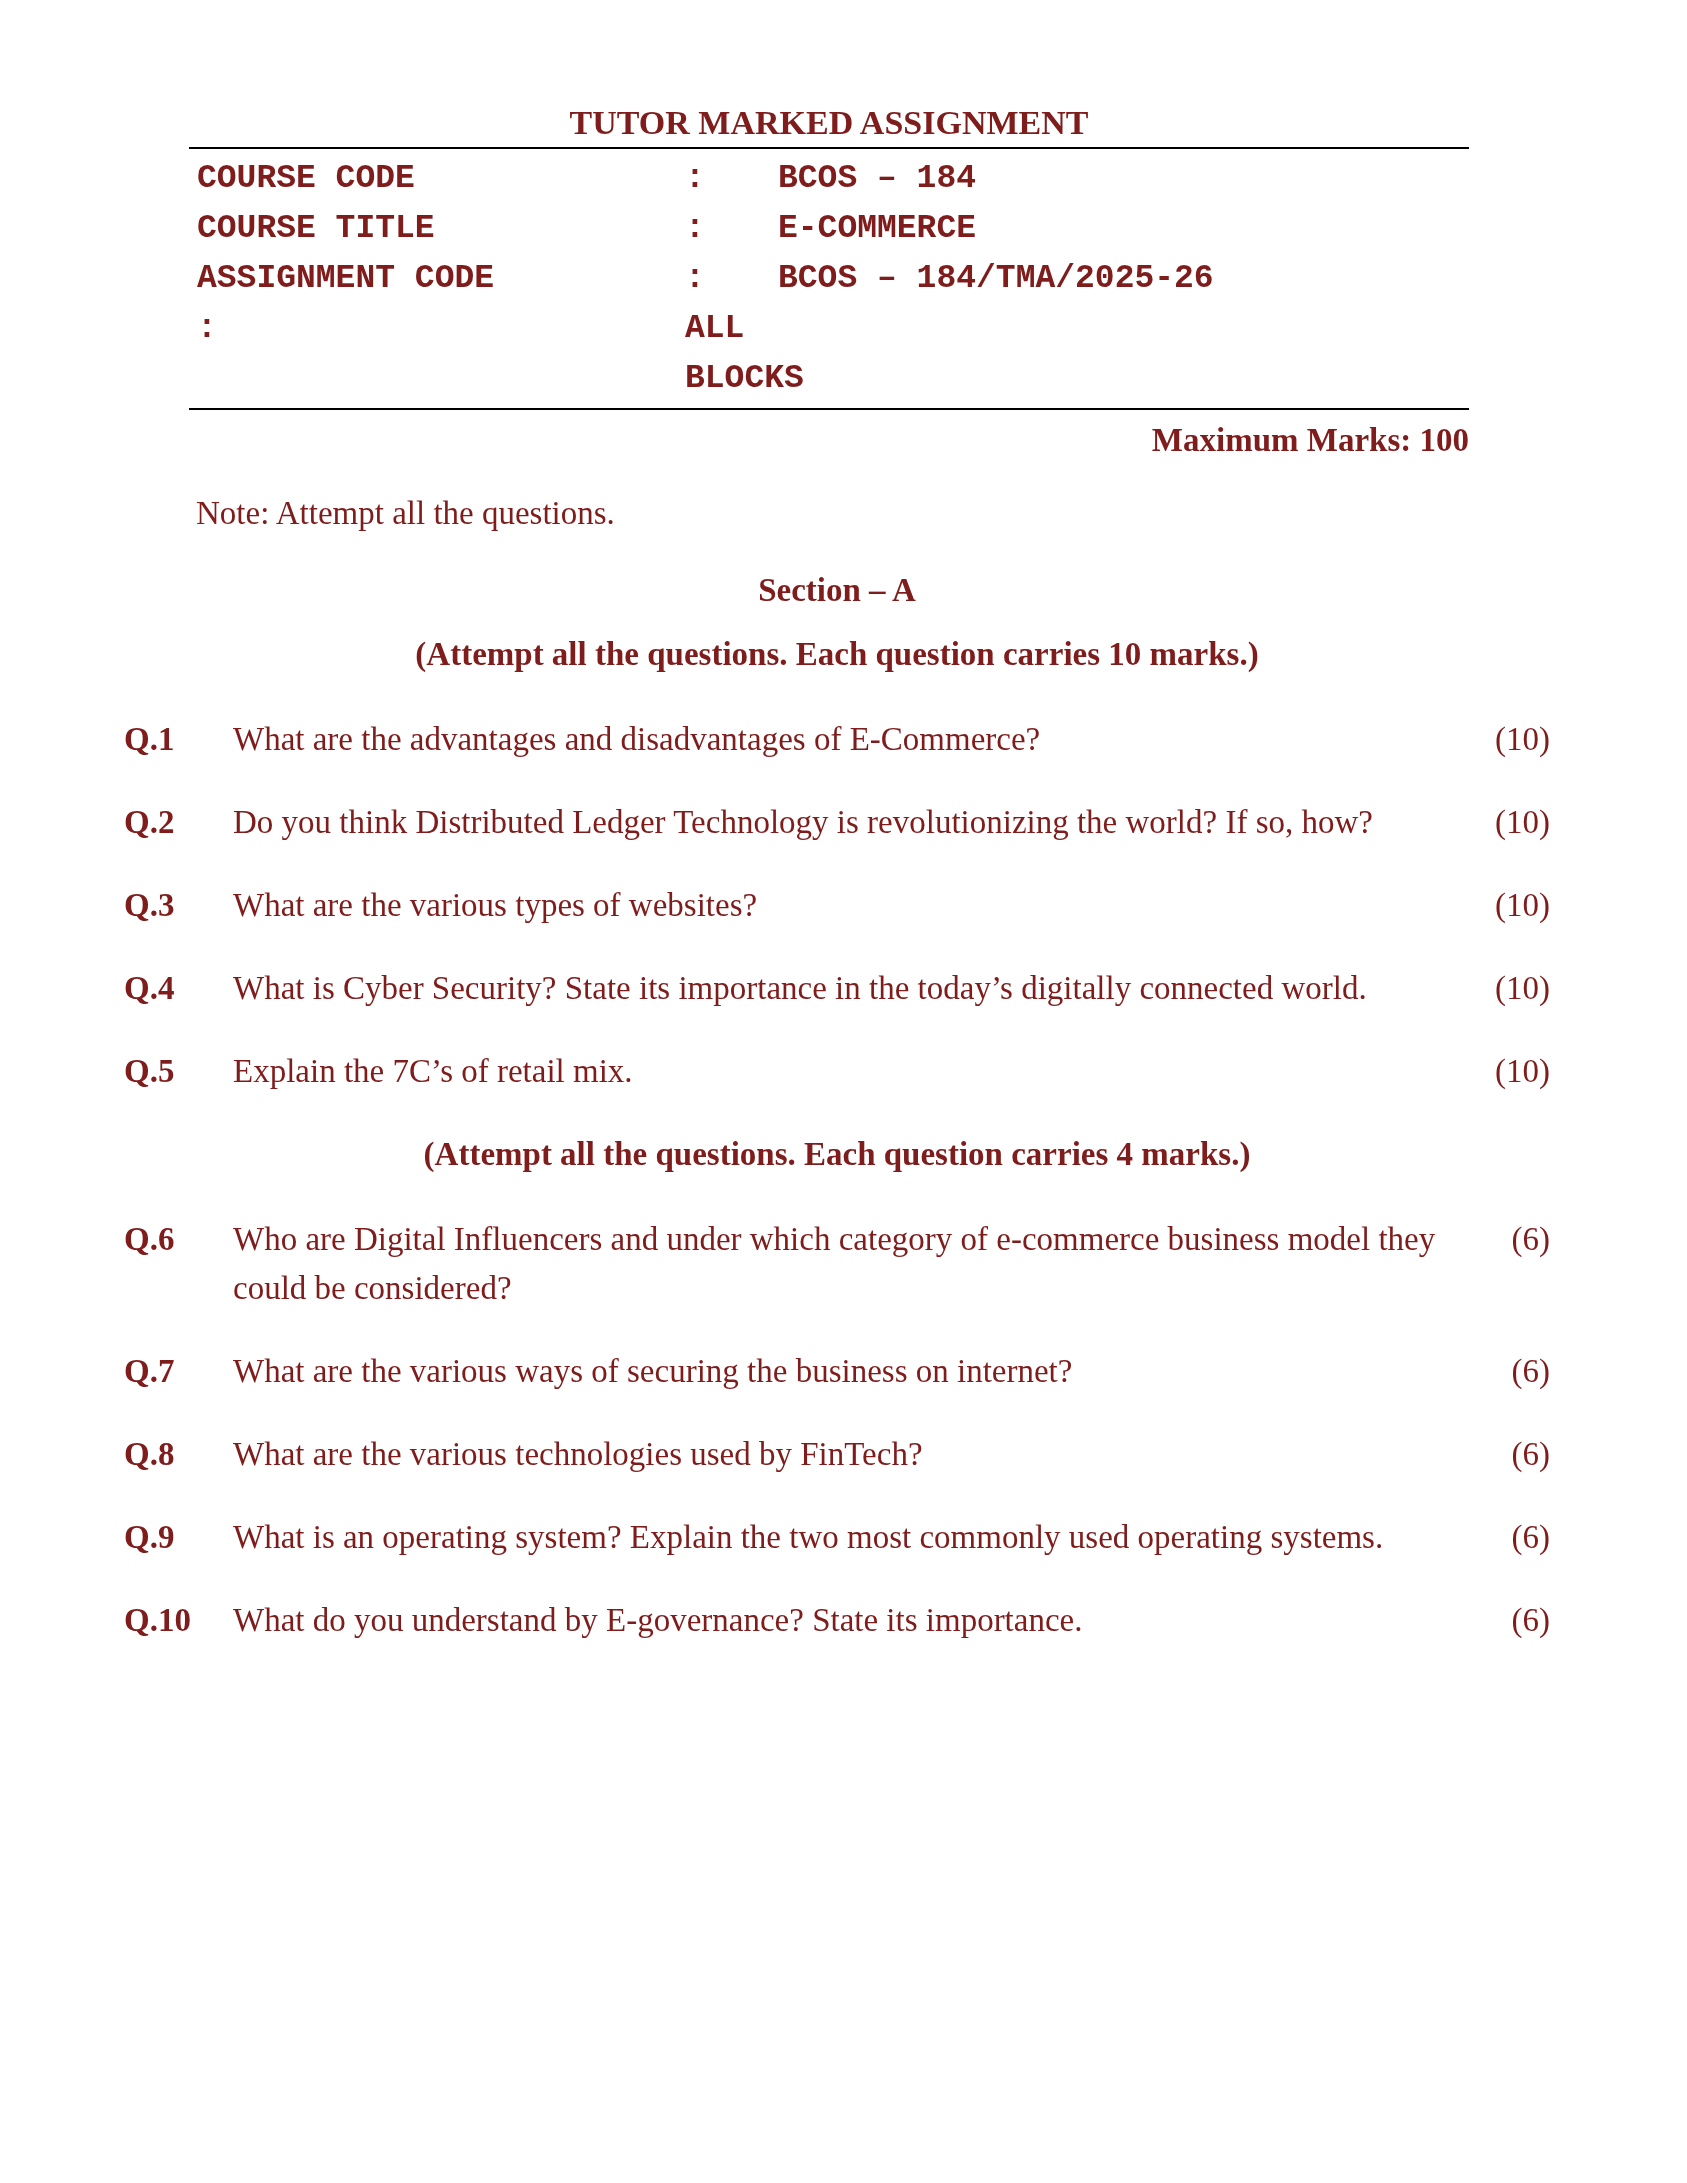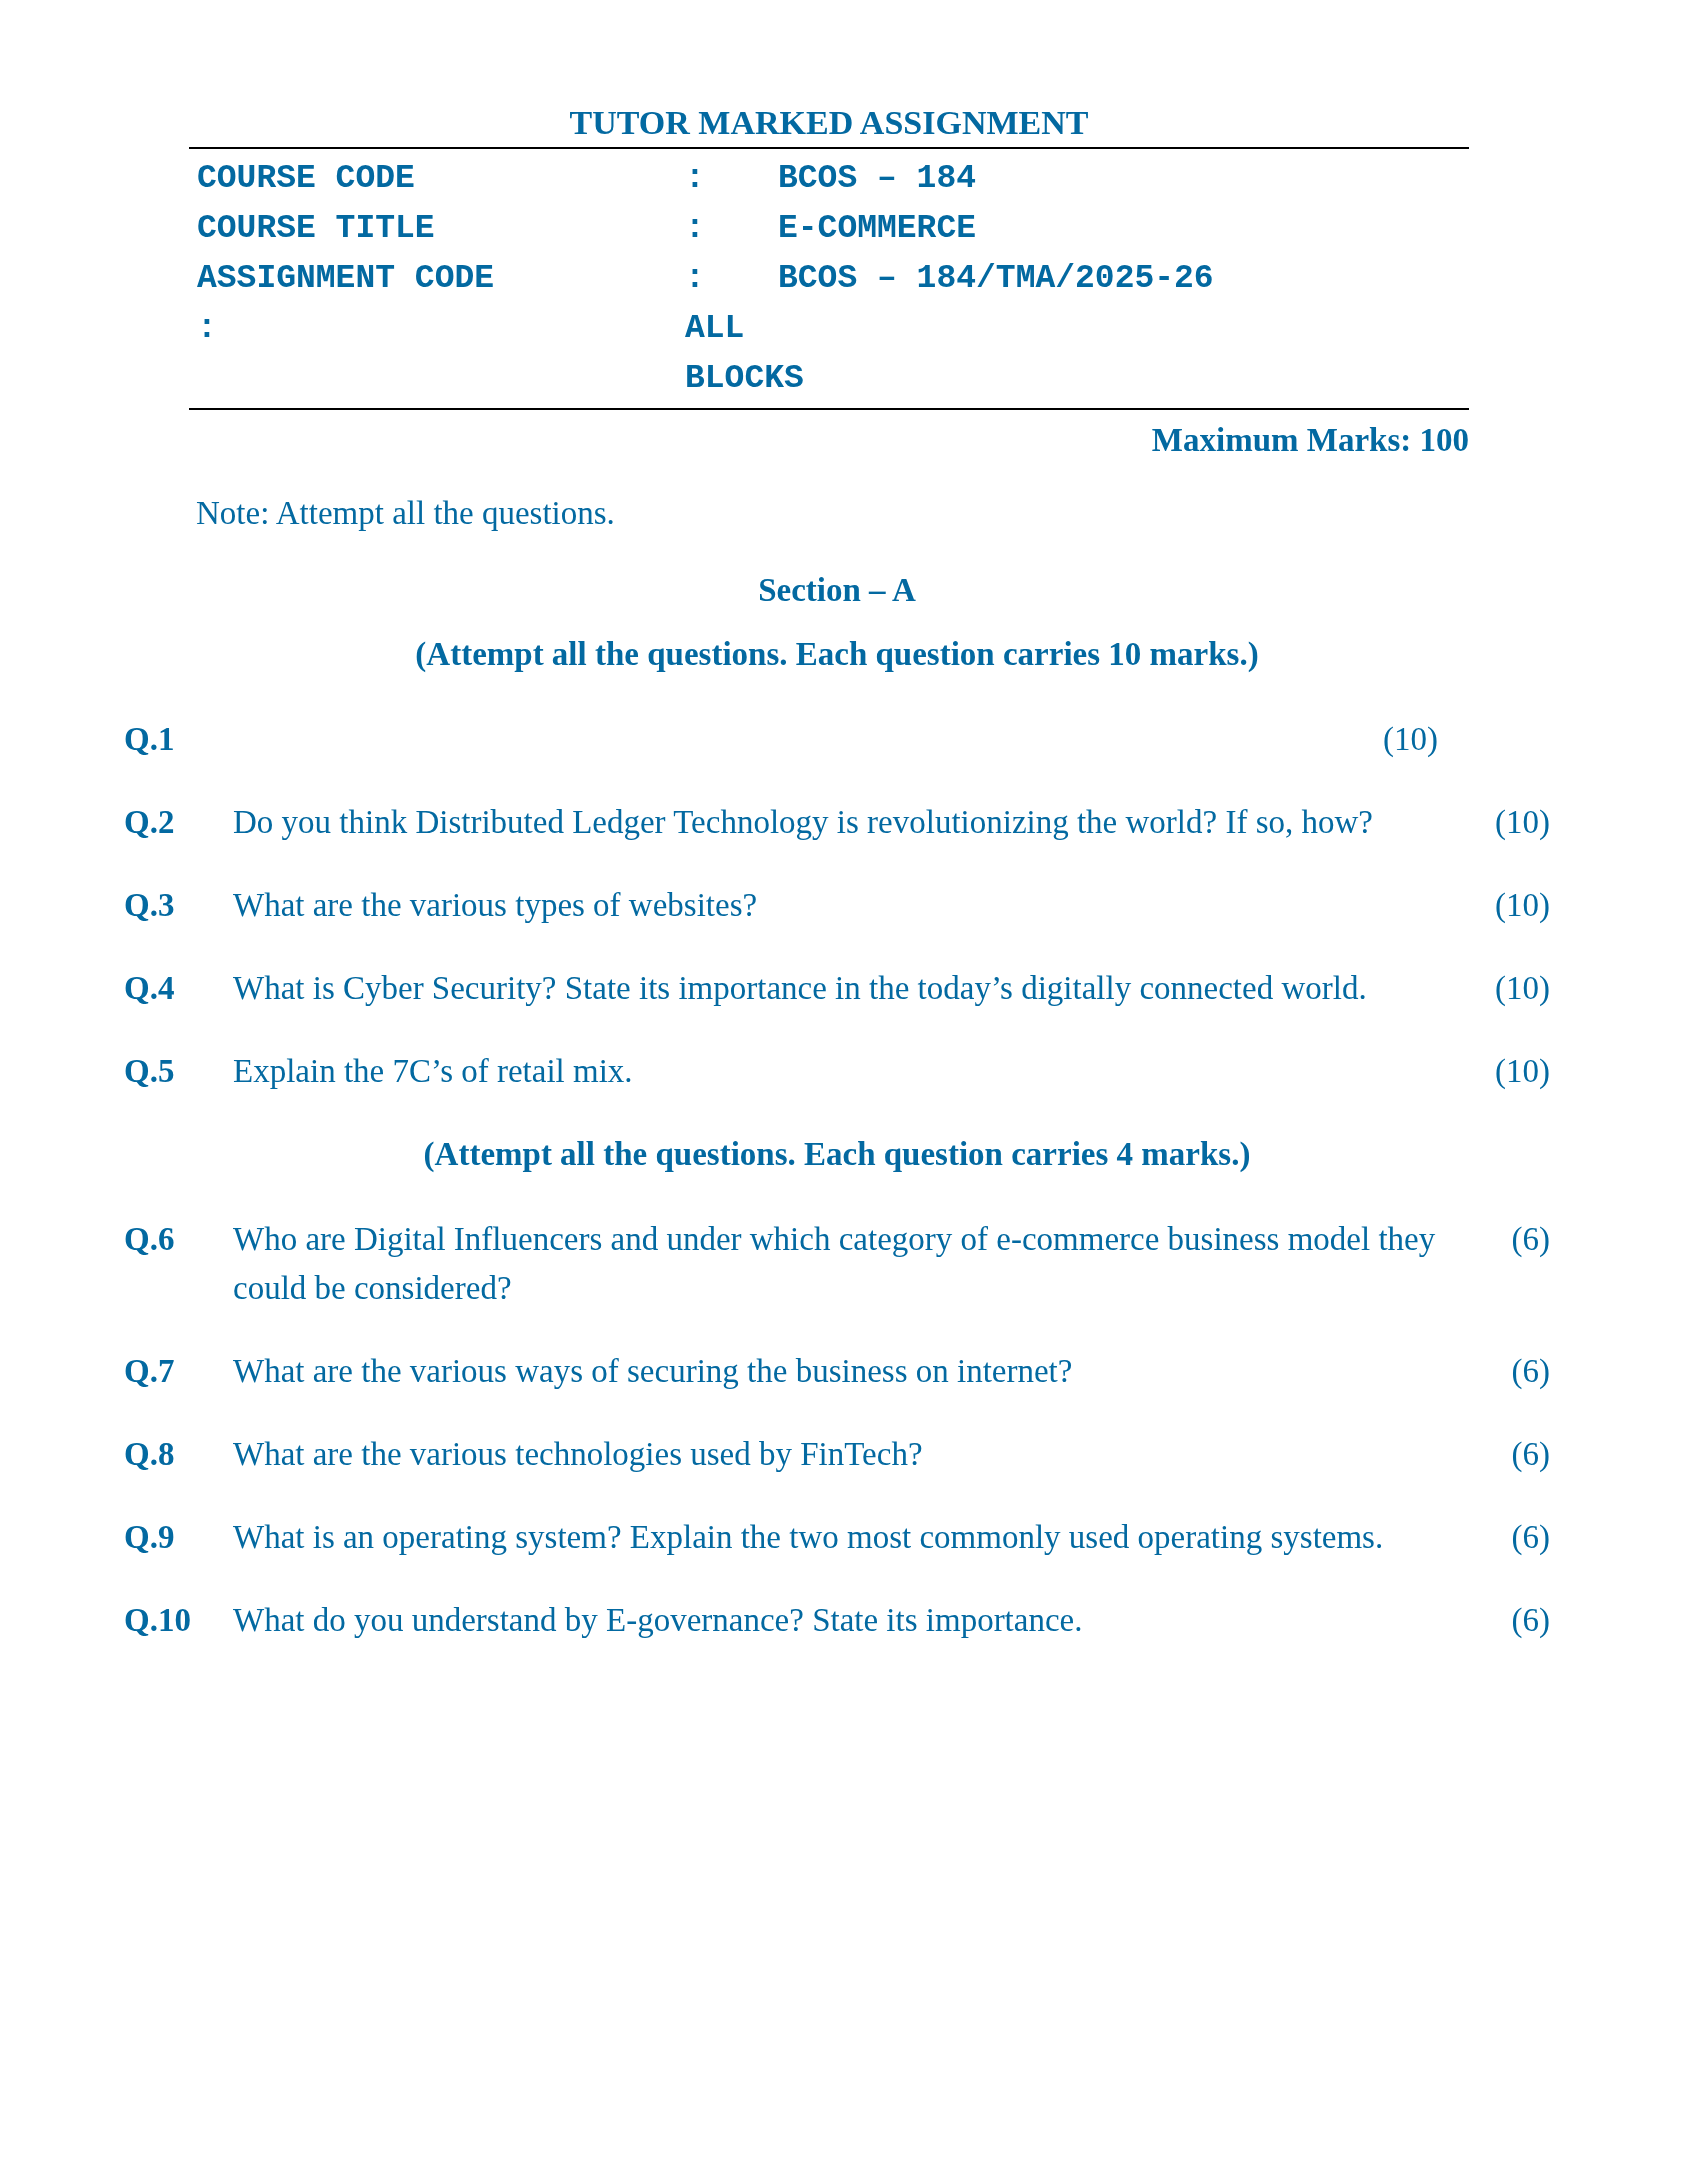--- a/index.html
+++ b/index.html
@@ -1,21 +1,21 @@
 <!DOCTYPE html>
 <html style="font-size:10.6px"><head>
 <meta charset="utf-8">
 <style>
   * { margin: 0; padding: 0; box-sizing: border-box; }
   html, body { background: #ffffff; }
   .page {
     width: 1687px;
     height: 2183px;
     background: #ffffff;
-    color: #0369a1;
+    color: #7f1d1d;
     font-family: "Liberation Serif", serif;
     font-size: 33px;
     padding-top: 103px;
     overflow: hidden;
   }
   .header-block {
     margin-left: 189px;
     width: 1280px;
   }
   .doc-title {
@@ -115,20 +115,21 @@
   <div class="note">Note: Attempt all the questions.</div>
 
   <div class="questions-block">
 
     <div class="section">
       <div class="section-heading">Section – A</div>
       <div class="section-subheading">(Attempt all the questions. Each question carries 10 marks.)</div>
 
       <div class="question-row">
         <span class="q-num">Q.1</span>
+        <span class="q-text">What are the advantages and disadvantages of E-Commerce?</span>
         <span class="q-marks">(10)</span>
       </div>
       <div class="question-row">
         <span class="q-num">Q.2</span>
         <span class="q-text">Do you think Distributed Ledger Technology is revolutionizing the world? If so, how?</span>
         <span class="q-marks">(10)</span>
       </div>
       <div class="question-row">
         <span class="q-num">Q.3</span>
         <span class="q-text">What are the various types of websites?</span>

